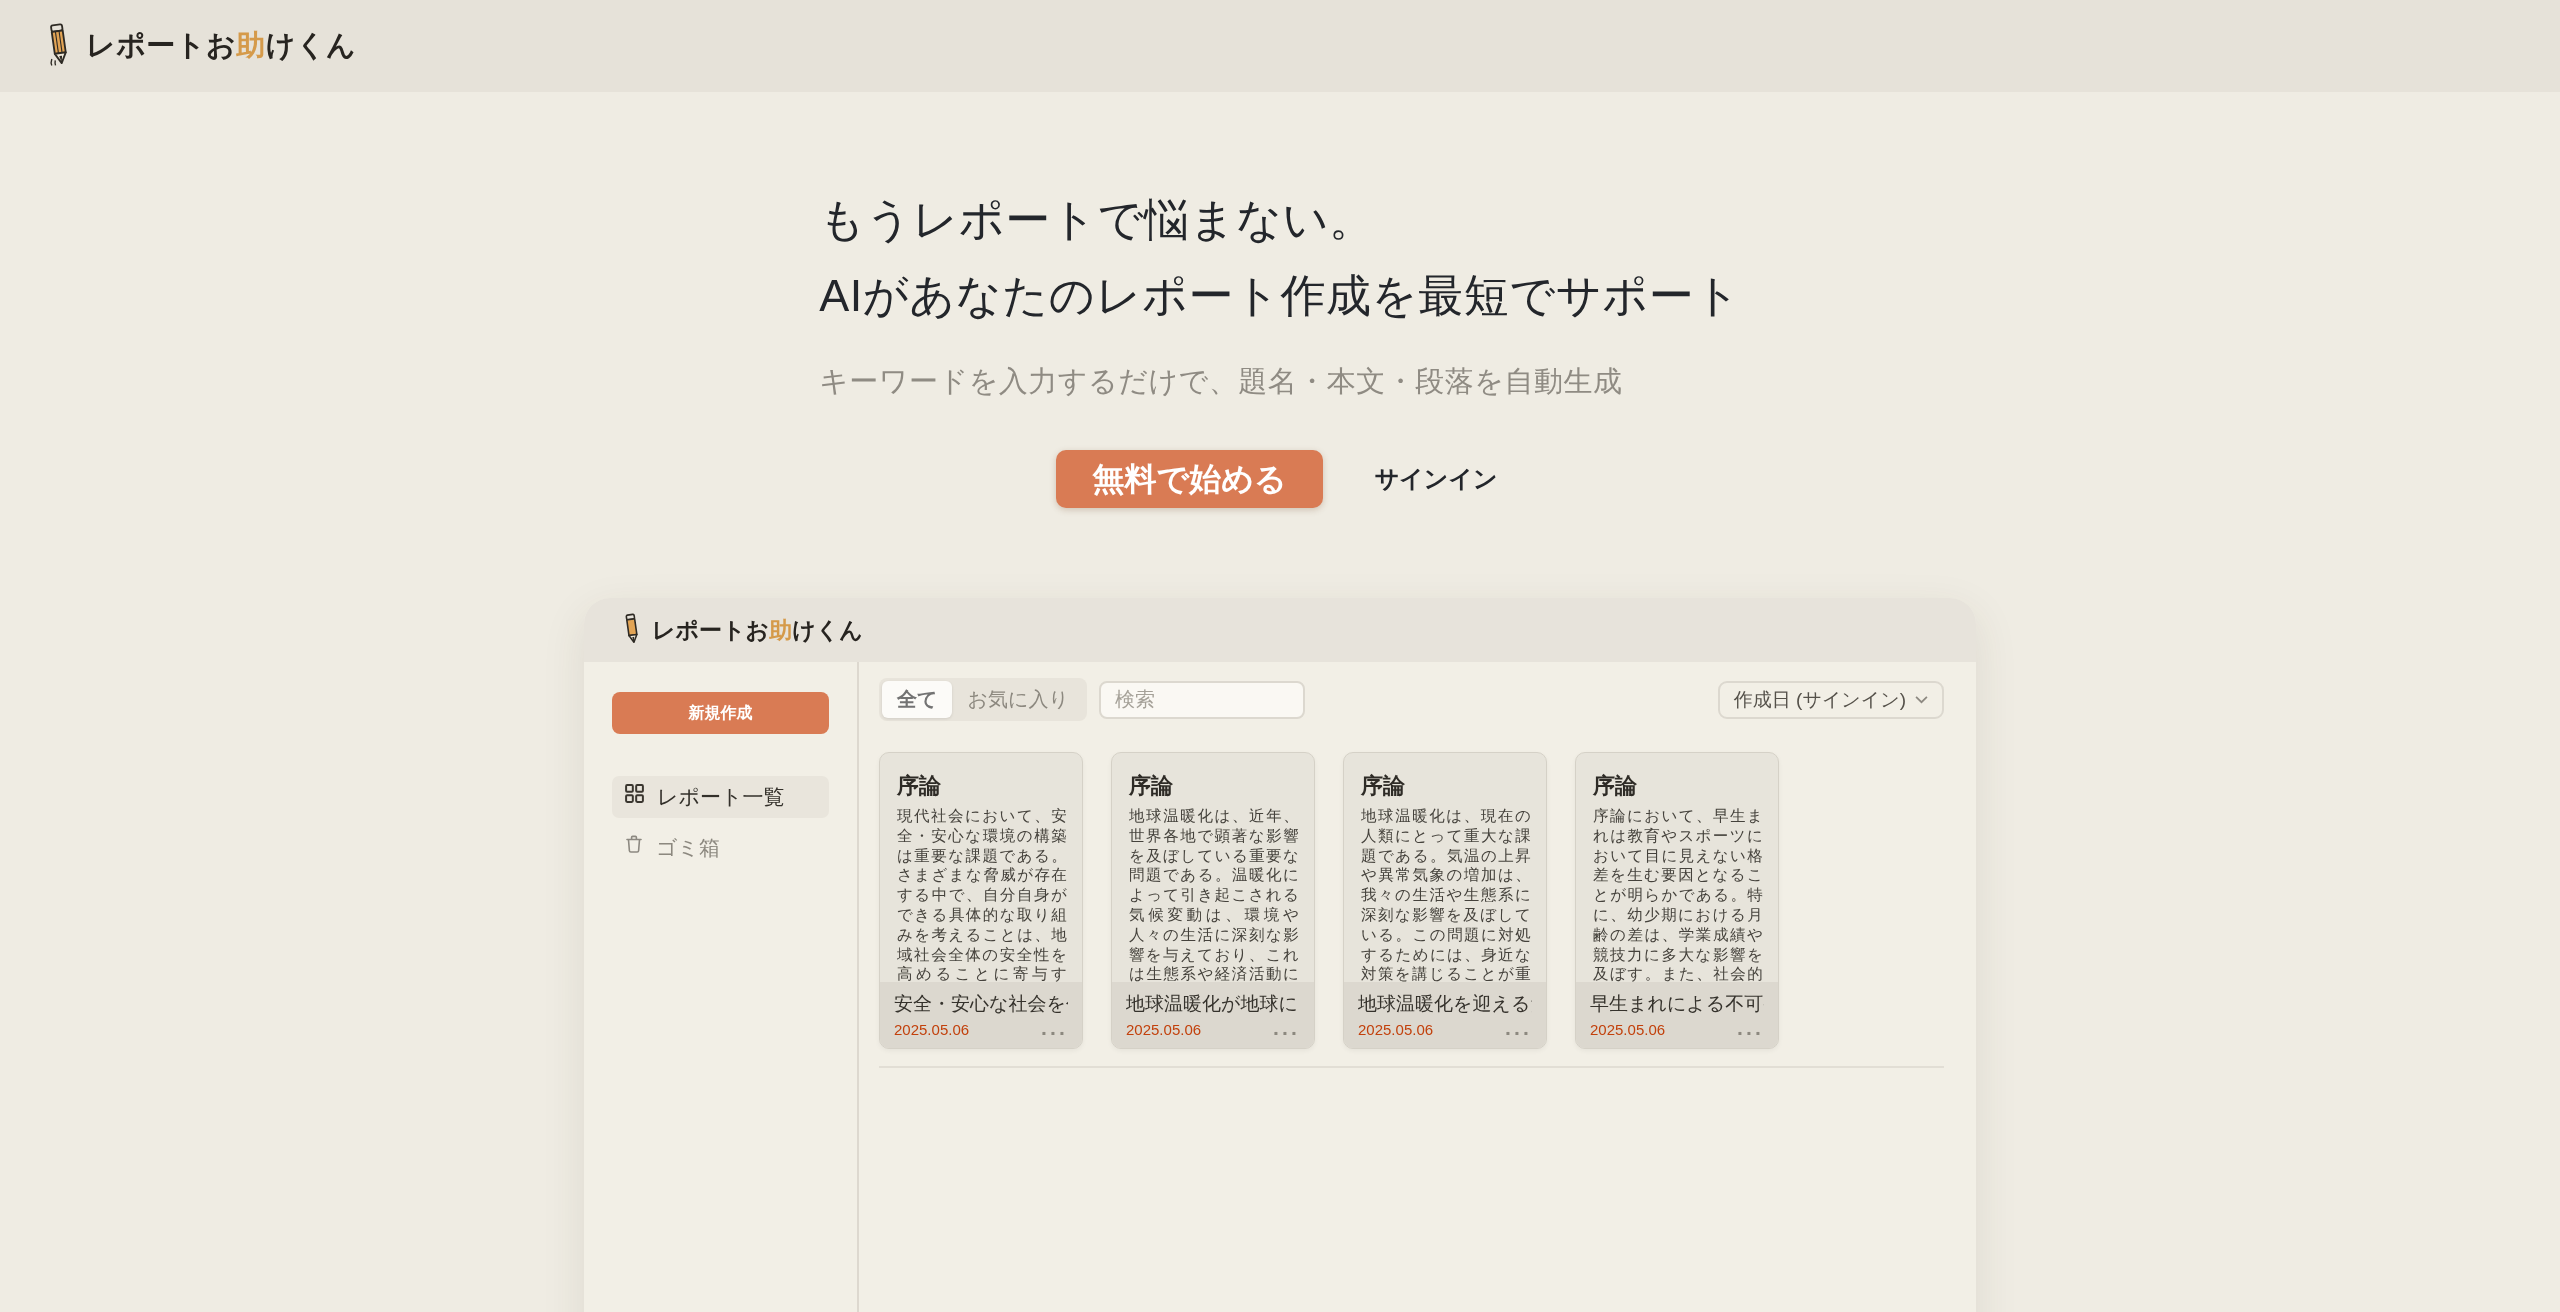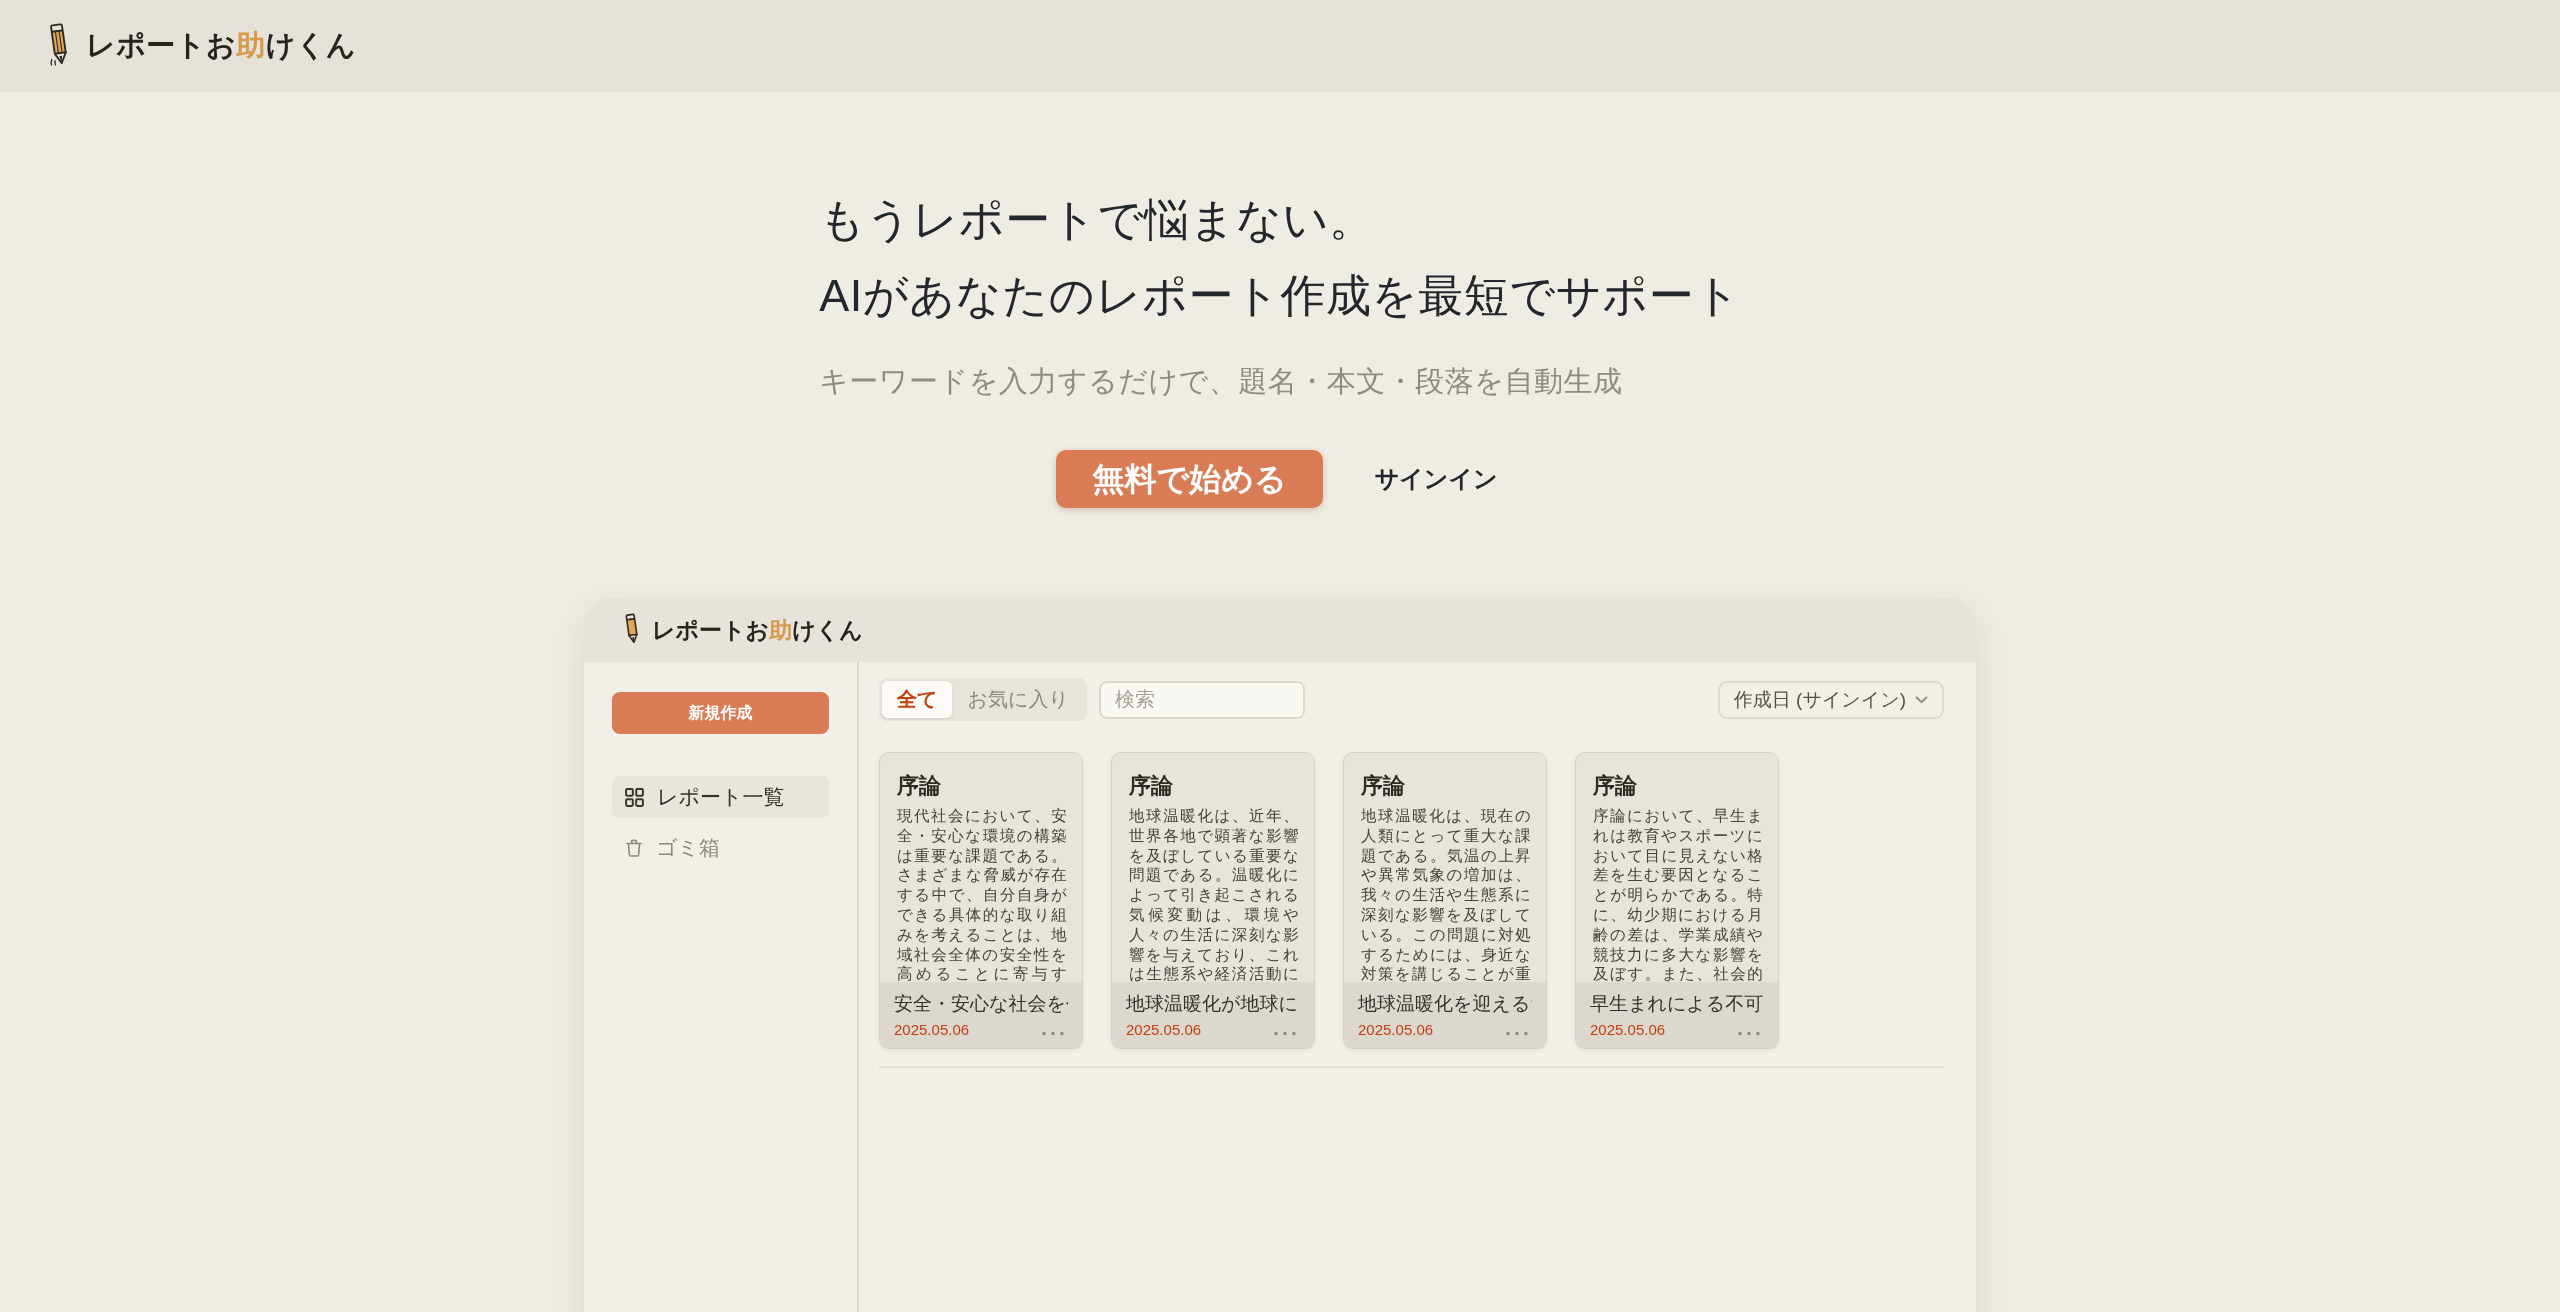--- a/index.html
+++ b/index.html
@@ -29,30 +29,30 @@
   .preview { width:1392px; height:801px; margin:90px auto 0; background:#f2efe6; border-radius:26px 26px 0 0; box-shadow:0 14px 44px rgba(70,58,36,.10); overflow:hidden; }
   .preview-header { height:64px; background:#e7e3db; display:flex; align-items:center; padding:0 36px; }
   .preview-brand { display:flex; align-items:center; gap:8px; cursor:pointer; }
   .preview-brand-text { font-size:23px; font-weight:bold; color:#272420; }
   .preview-body { display:flex; height:737px; }
 
   
   .sidebar { width:275px; flex:0 0 275px; border-right:2px solid #ddd8cf; padding:30px 28px 0; }
   .btn-new { display:block; width:100%; height:42px; background:#d97b54; color:#fff; font-size:16px; font-weight:bold; border:none; border-radius:8px; cursor:pointer; }
   .nav { margin-top:42px; display:flex; flex-direction:column; gap:9px; }
-  .nav-item { display:flex; align-items:center; gap:12px; font-size:21px; padding:7px 12px; border-radius:7px; color:#8c887f; cursor:pointer; }
+  .nav-item { display:flex; align-items:flex-start; gap:12px; font-size:21px; padding:7px 12px; border-radius:7px; color:#8c887f; cursor:pointer; }
   .nav-item.active { background:#e9e5dc; color:#33302a; }
   .nav-item .ic { display:flex; align-items:center; }
 
   
   .main { flex:1; padding:16px 32px 0 20px; }
   .toolbar { display:flex; align-items:center; }
   .segmented { background:#e8e4db; border-radius:8px; padding:3px; display:flex; }
   .seg { font-size:20px; padding:5px 15px; border-radius:6px; color:#8c887f; border:none; background:none; cursor:pointer; white-space:nowrap; }
-  .seg.active { background:#fcfbf8; color:#c2410c; font-weight:bold; box-shadow:0 1px 3px rgba(0,0,0,.10);border-radius:6px; }
+  .seg.active { background:#fcfbf8; color:#737373; font-weight:bold; box-shadow:0 1px 3px rgba(0,0,0,.10);border-radius:6px; }
   .search { margin-left:12px; width:206px; height:38px; background:#faf8f3; border:2px solid #dcd8cf; border-radius:8px; padding:0 14px; font-size:20px; color:#45423c; outline:none; font-family:inherit; }
   .search::placeholder { color:#a5a198; }
   .sort { margin-left:auto; height:38px; border:2px solid #dcd8cf; border-radius:9px; background:transparent; display:flex; align-items:center; gap:9px; padding:0 14px; font-size:19px; color:#55514a; cursor:pointer; white-space:nowrap; }
 
   
   .cards { margin-top:31px; display:grid; grid-template-columns:repeat(4,204px); gap:28px; }
   .card { position:relative; height:297px; background:#e7e4db; border:1px solid #d5d1c7; border-radius:10px; overflow:hidden; box-shadow:0 2px 5px rgba(0,0,0,.05); cursor:pointer; }
   .card-pad { padding:18px 15px 0 17px; }
   .card-heading { margin:0 0 5px; font-size:22px; font-weight:bold; color:#2e2b26; }
   .card-body { font-size:15.5px; line-height:19.8px; color:#45423c; text-align:justify; letter-spacing:.2px; }

